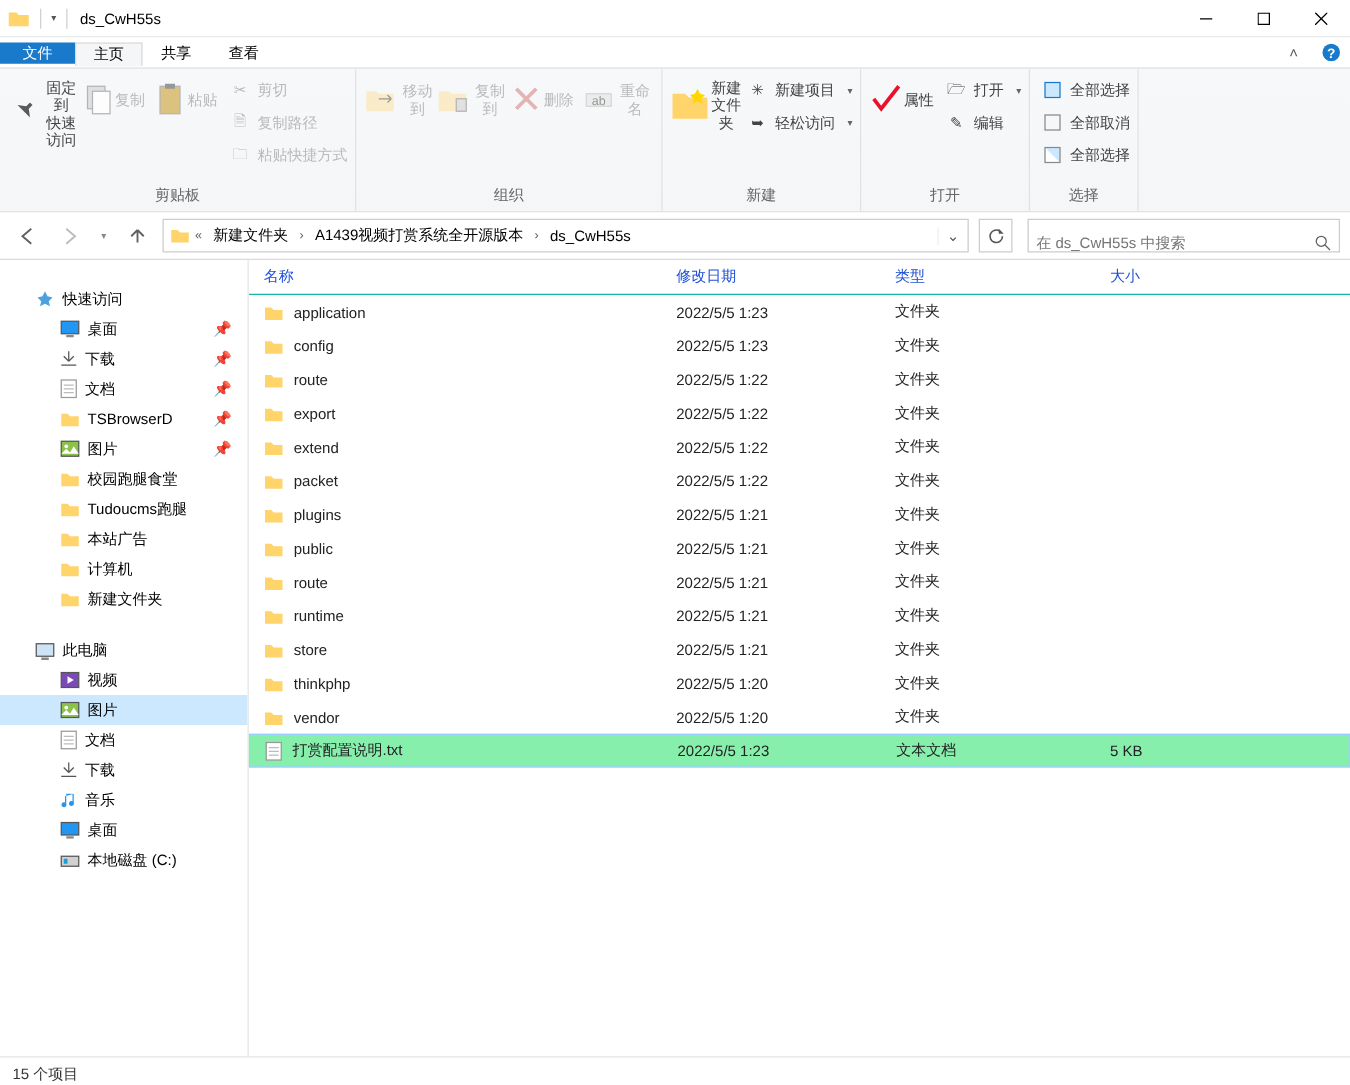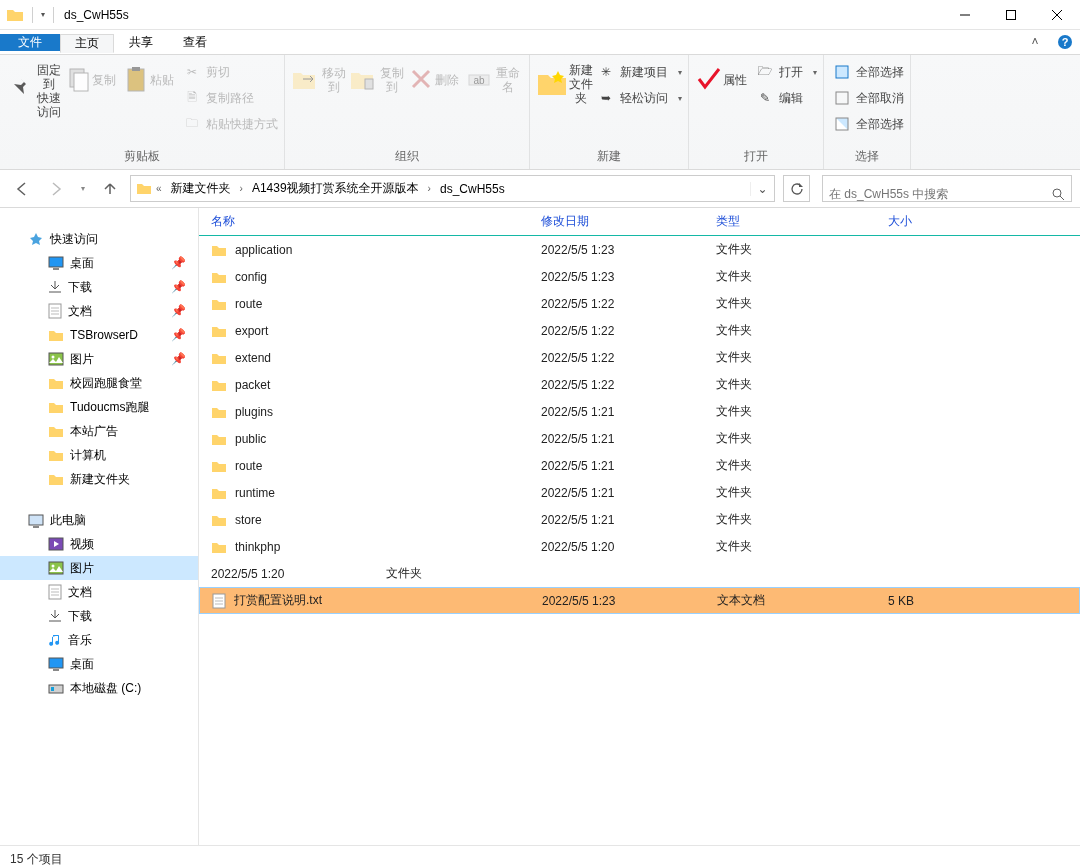--- a/index.html
+++ b/index.html
@@ -57,21 +57,21 @@
 .sidebar .item.selected { background:#cce8ff; }
 .sidebar .pin { position:absolute; right:12px; color:#7a7a7a; font-size:12px;}
 .filelist { flex:1; overflow:auto; }
 .filelist .header { display:flex; border-bottom:1px solid #14b8a6; color:#1d4ed8; height:28px; align-items:center;}
 .filelist .header .col { padding-left:12px; font-size:12px;}
 .col-name { width:330px; }
 .col-date { width:175px; }
 .col-type { width:150px; }
 .col-size { width:100px; text-align:center; padding-right:20px;}
 .filelist .row { display:flex; height:27px; align-items:center; }
-.filelist .row.selected { background:#fdba74; border:1px solid #99d1ff;}
+.filelist .row.selected { background:#86efac; border:1px solid #99d1ff;}
 .filelist .row .col { padding-left:12px; font-size:12px; color:#222;}
 .filelist .row .namecell { display:flex; align-items:center; gap:8px; }
 .statusbar { position:absolute; bottom:0; left:0; right:0; height:23px; border-top:1px solid #e5e5e5; display:flex; align-items:flex-end; padding:0 10px; font-size:12px; color:#333; background:#fff;}
 
 svg { display:block; }
 .icon-folder { fill:#ffd46b; }
 .icon-check { stroke:#e8132a; fill:none; stroke-width:3;}
 </style>
 </head>
 <body>
@@ -673,20 +673,28 @@
                 <path class="icon-folder" d="M1 3h5l2 2h7v8H1z"></path>
               </svg>
             </span>
             <span>thinkphp</span>
           </div>
           <div class="col col-date">2022/5/5 1:20</div>
           <div class="col col-type">文件夹</div>
           <div class="col col-size"></div>
         </div>
         <div class="row">
+          <div class="col col-name namecell">
+            <span>
+              <svg width="16" height="14">
+                <path class="icon-folder" d="M1 3h5l2 2h7v8H1z"></path>
+              </svg>
+            </span>
+            <span>vendor</span>
+          </div>
           <div class="col col-date">2022/5/5 1:20</div>
           <div class="col col-type">文件夹</div>
           <div class="col col-size"></div>
         </div>
         <div class="row selected">
           <div class="col col-name namecell">
             <span>
               <svg width="14" height="16">
                 <rect x="1" y="1" width="12" height="14" fill="#fff" stroke="#999"></rect>
                 <path d="M3 5h8M3 8h8M3 11h8" stroke="#bbb"></path>

